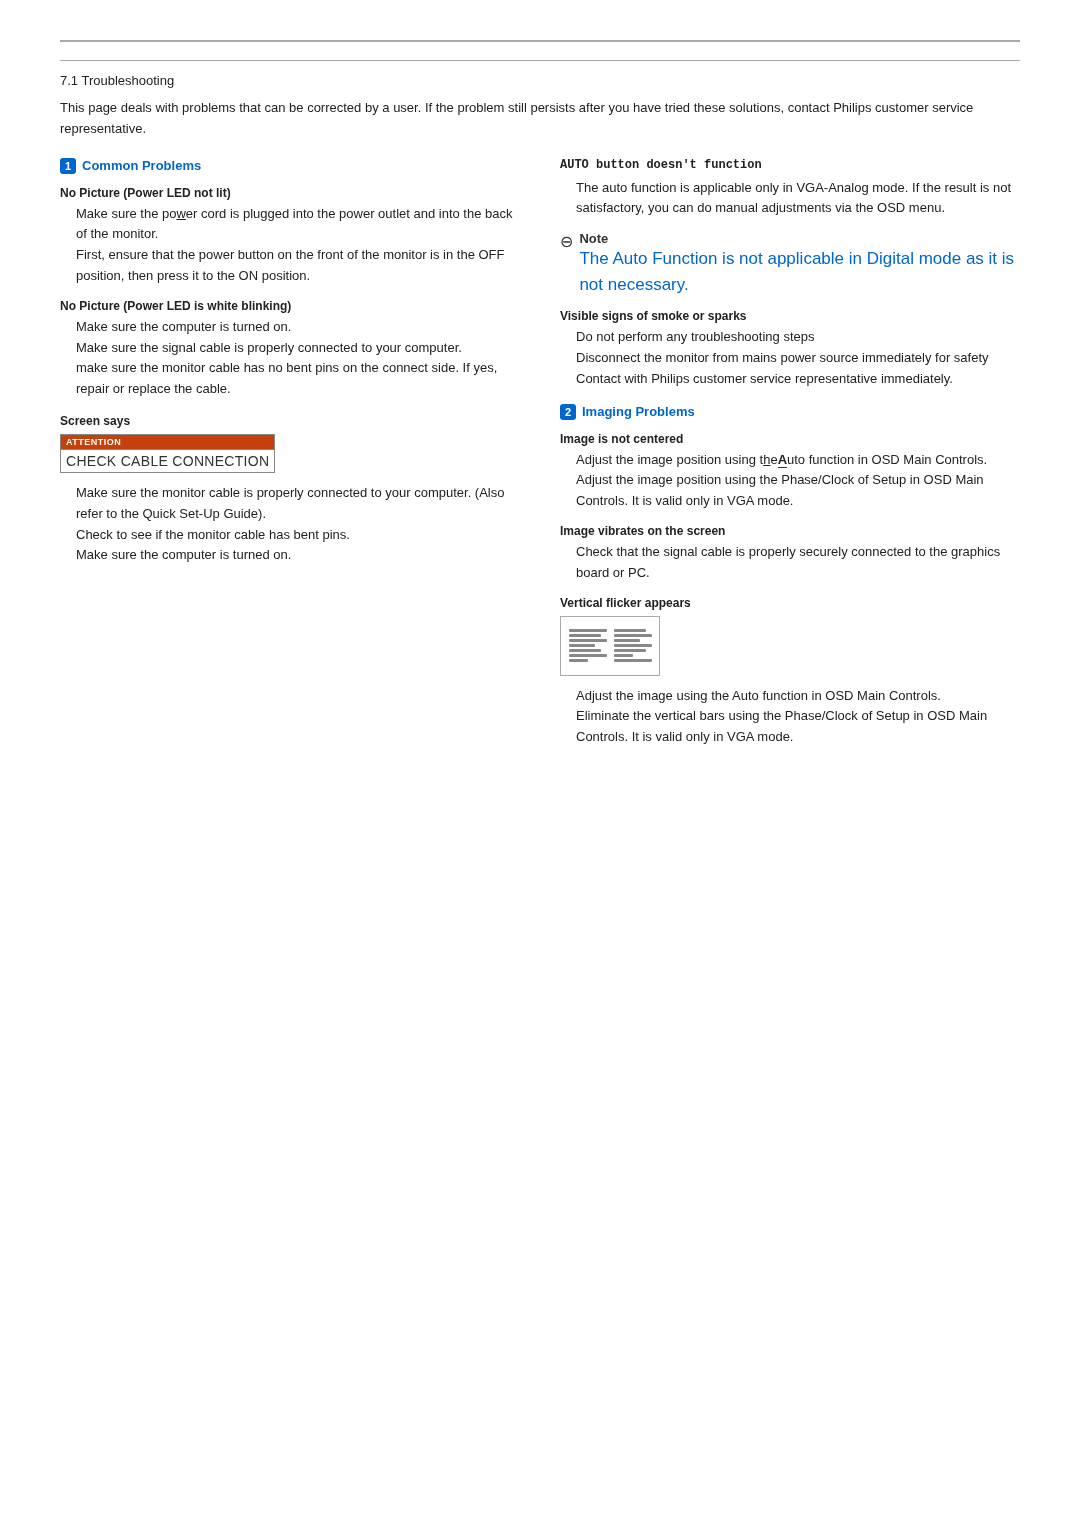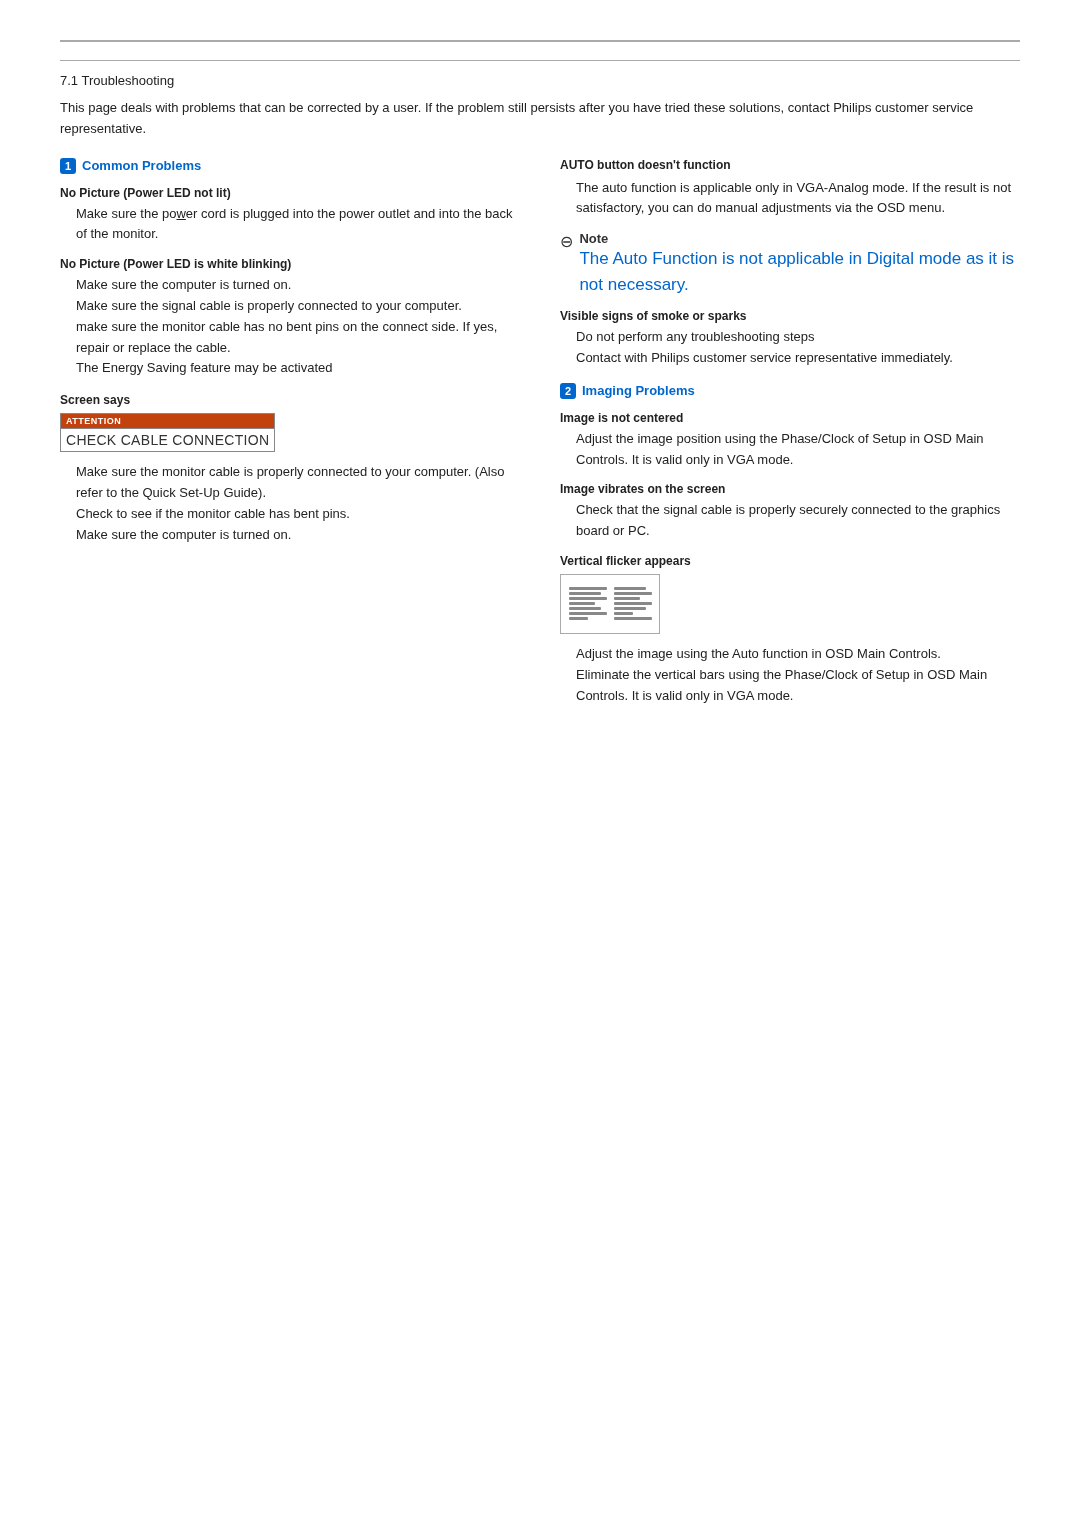--- a/index.html
+++ b/index.html
@@ -80,20 +80,21 @@
     }
     .indent-block {
       padding-left: 16px;
       font-size: 13px;
       line-height: 1.6;
     }
     .auto-btn-heading {
       font-size: 12px;
       font-weight: bold;
       margin-bottom: 6px;
+      font-family: Liberation Mono, monospace;
     }
     .note-box {
       display: flex;
       align-items: flex-start;
       gap: 6px;
       margin: 12px 0;
     }
     .note-icon {
       font-size: 16px;
       color: #333;
@@ -185,30 +186,30 @@
 
       <div class="numbered-heading">
         <span class="num-badge">1</span>
         <span>Common Problems</span>
       </div>
 
       <div>
         <p class="problem-subheading">No Picture (Power LED not lit)</p>
         <div class="indent-block">
           <p>Make sure the po<span style="text-decoration:underline">w</span>er cord is plugged into the power outlet and into the back of the monitor.</p>
+          <p>First, ensure that the power button on the front of the monitor is in the OFF position, then press it to the ON position.</p>
         </div>
       </div>
 
       <div style="margin-top:10px;">
         <p class="problem-subheading">No Picture (Power LED is white blinking)</p>
         <div class="indent-block">
           <p>Make sure the computer is turned on.</p>
           <p>Make sure the signal cable is properly connected to your computer.</p>
           <p>make sure the monitor cable has no bent pins on the connect side. If yes, repair or replace the cable.</p>
-          <p>The Energy Saving feature may be activated</p>
         </div>
       </div>
 
       <div style="margin-top:10px;">
         <p class="screen-says-heading">Screen says</p>
         <div class="attention-box">
           <div class="attention-label">ATTENTION</div>
           <div class="cable-label">CHECK CABLE CONNECTION</div>
         </div>
         <div class="indent-block">
@@ -234,32 +235,34 @@
         <div>
           <span style="font-weight:bold; font-size:13px; color:#333;">Note</span><br>
           <span class="note-text">The Auto Function is not applicable in Digital mode as it is not necessary.</span>
         </div>
       </div>
 
       <div style="margin-top:6px;">
         <p class="problem-subheading">Visible signs of smoke or sparks</p>
         <div class="indent-block">
           <p>Do not perform any troubleshooting steps</p>
+          <p>Disconnect the monitor from mains power source immediately for safety</p>
           <p>Contact with Philips customer service representative immediately.</p>
         </div>
       </div>
 
       <div class="numbered-heading" style="margin-top:14px;">
         <span class="num-badge">2</span>
         <span>Imaging Problems</span>
       </div>
 
       <div>
         <p class="problem-subheading">Image is not centered</p>
         <div class="indent-block">
+          <p>Adjust the image position using t<span style="text-decoration:underline;">h</span>e<span style="border-bottom:1px solid #333; font-weight:bold;">A</span>uto function in OSD Main Controls.</p>
           <p>Adjust the image position using the Phase/Clock of Setup in OSD Main Controls. It is valid only in VGA mode.</p>
         </div>
       </div>
 
       <div style="margin-top:10px;">
         <p class="problem-subheading">Image vibrates on the screen</p>
         <div class="indent-block">
           <p>Check that the signal cable is properly securely connected to the graphics board or PC.</p>
         </div>
       </div>

